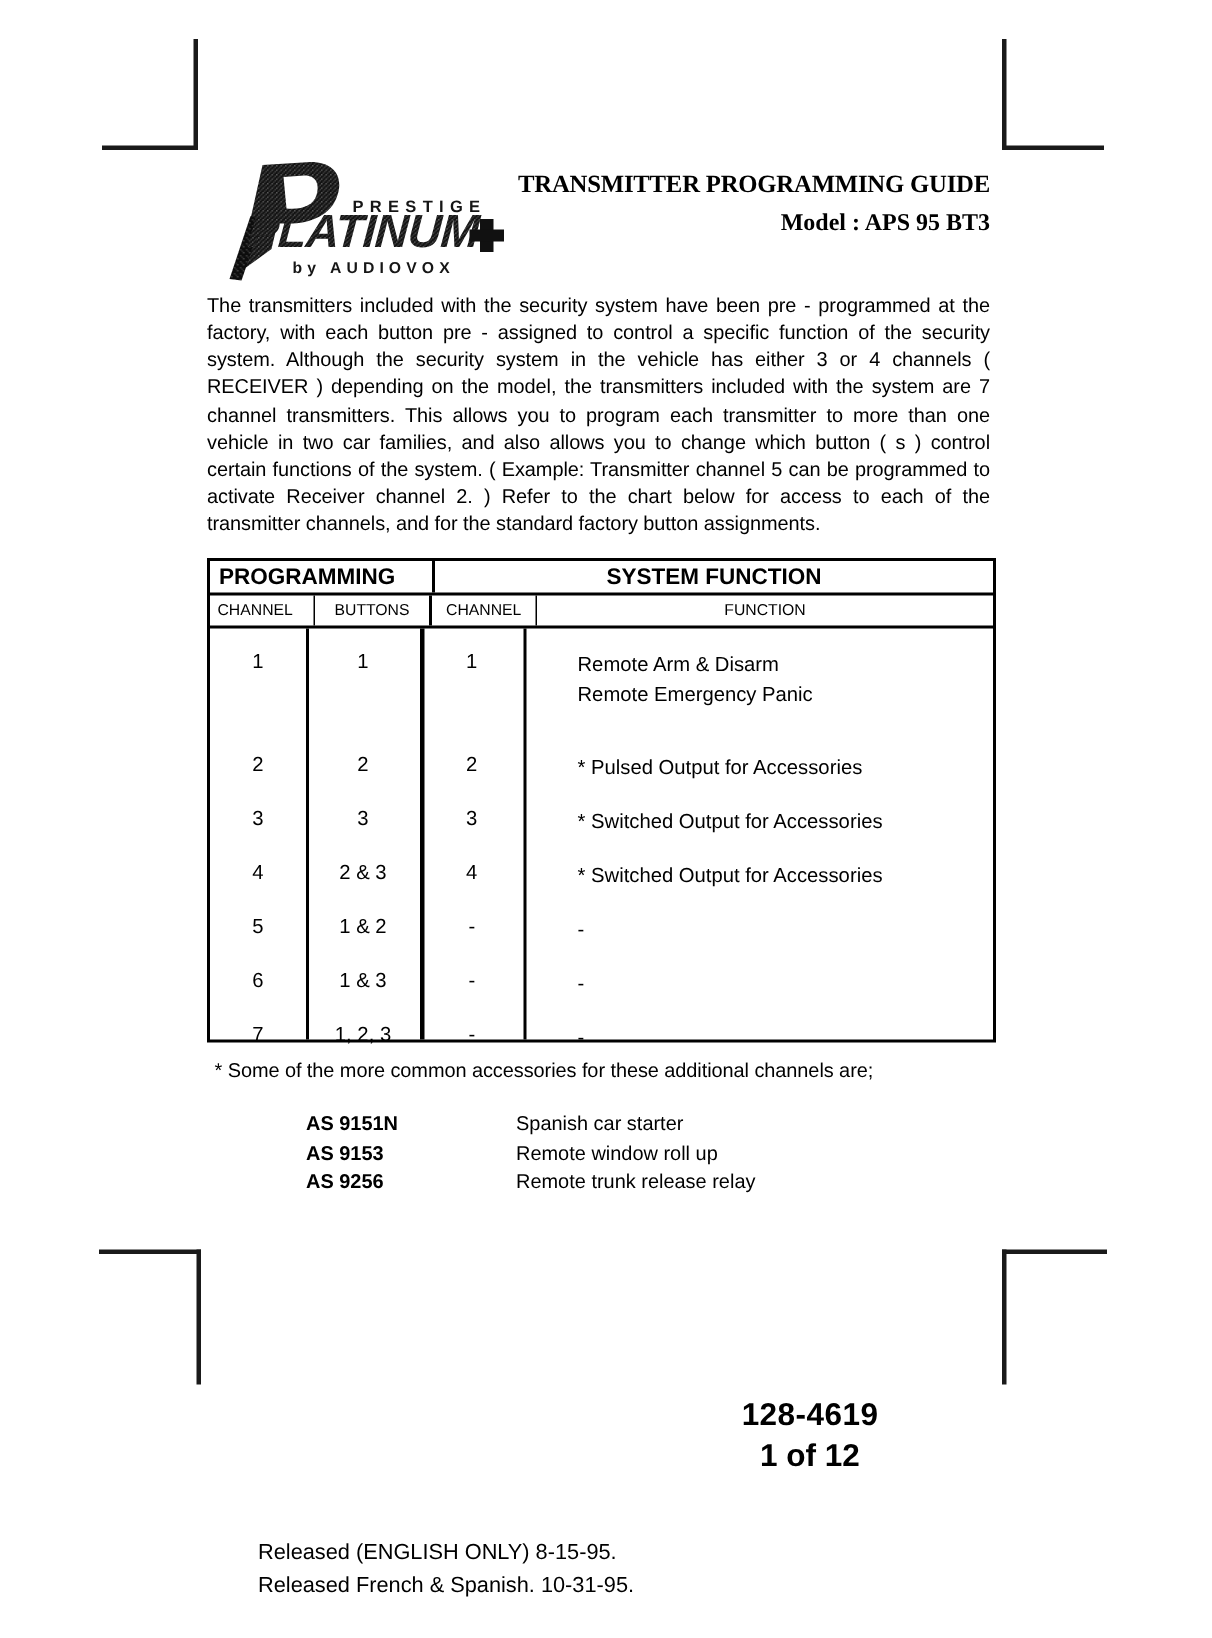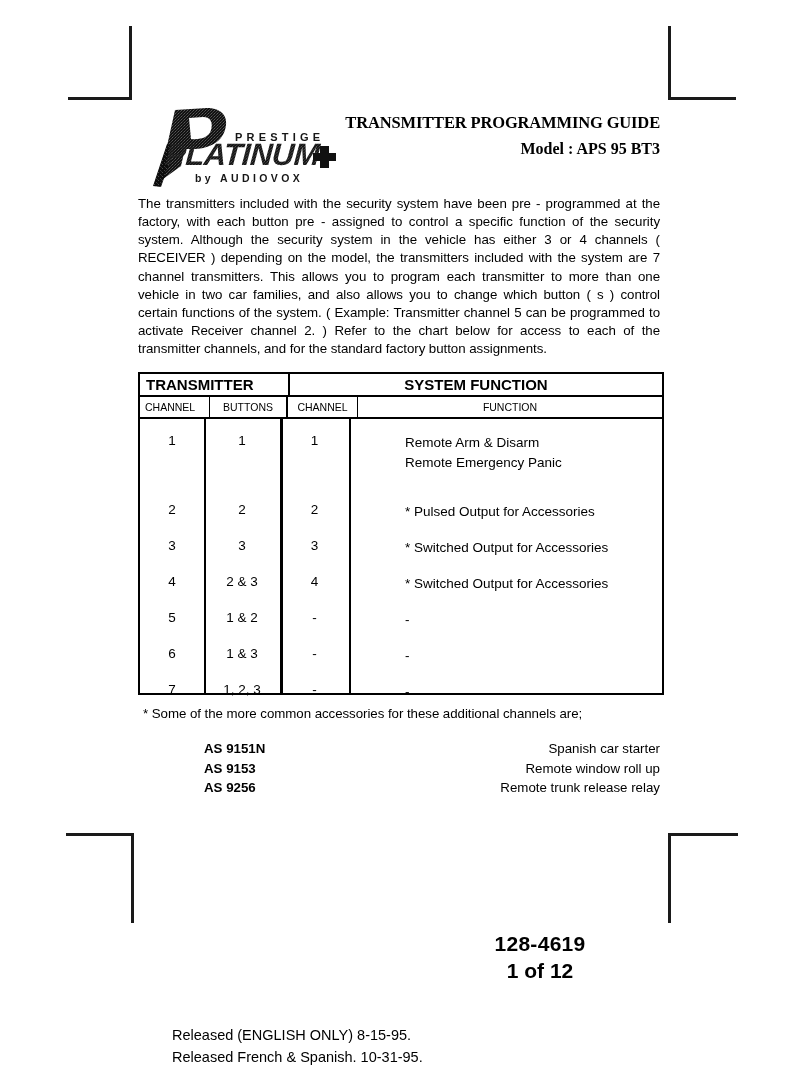--- a/index.html
+++ b/index.html
@@ -178,42 +178,41 @@
   .row .c-btn {
     width: 76px;
     text-align: center;
   }
   .row .c-rchan {
     width: 69px;
     text-align: center;
   }
   .row .c-func {
     flex: 1;
-    padding-left: 56px;
+    padding-left: 36px;
   }
   .row .c-func .fline { line-height: 1.47; white-space: nowrap; }
   .row.dash .c-rchan,
   .row.dash .c-func { color: #000; }
 
   
   .footnote {
     margin-top: 11px;
     margin-left: 5px;
     font-size: 13.3px;
     letter-spacing: -0.05px;
   }
   .acc-list {
     margin-top: 18px;
     margin-left: 66px;
     font-size: 13.3px;
   }
   .acc-row {
     display: flex;
     line-height: 1.47;
-    justify-content: space-between;
   }
   .acc-code {
     width: 140px;
     font-weight: bold;
   }
   .acc-desc { }
 
   
   .partno {
     position: absolute;
@@ -298,21 +297,21 @@
       <div class="doc-title">TRANSMITTER PROGRAMMING GUIDE</div>
       <div class="doc-model">Model : APS 95 BT3</div>
     </div>
   </div>
 
   <p class="intro">The transmitters included with the security system have been pre - programmed at the factory, with each button pre - assigned to control a specific function of the security system. Although the security system in the vehicle has either 3 or 4 channels ( RECEIVER ) depending on the model, the transmitters included with the system are 7 channel transmitters. This allows you to program each transmitter to more than one vehicle in two car families, and also allows you to change which button ( s ) control certain functions of the system. ( Example: Transmitter channel 5 can be programmed to activate Receiver channel 2. ) Refer to the chart below for access to each of the transmitter channels, and for the standard factory button assignments.</p>
 
   <div class="chart">
 
     <div class="chart-head-top">
-      <div class="cell ht-transmitter">TRANSMITTER</div>
+      <div class="cell ht-transmitter">PROGRAMMING</div>
       <div class="cell ht-receiver">SYSTEM FUNCTION</div>
     </div>
 
     <div class="chart-head-sub">
       <div class="cell hs-channel">CHANNEL</div>
       <div class="cell hs-buttons">BUTTONS</div>
       <div class="cell hs-rchannel">CHANNEL</div>
       <div class="cell hs-function">FUNCTION</div>
     </div>
 

